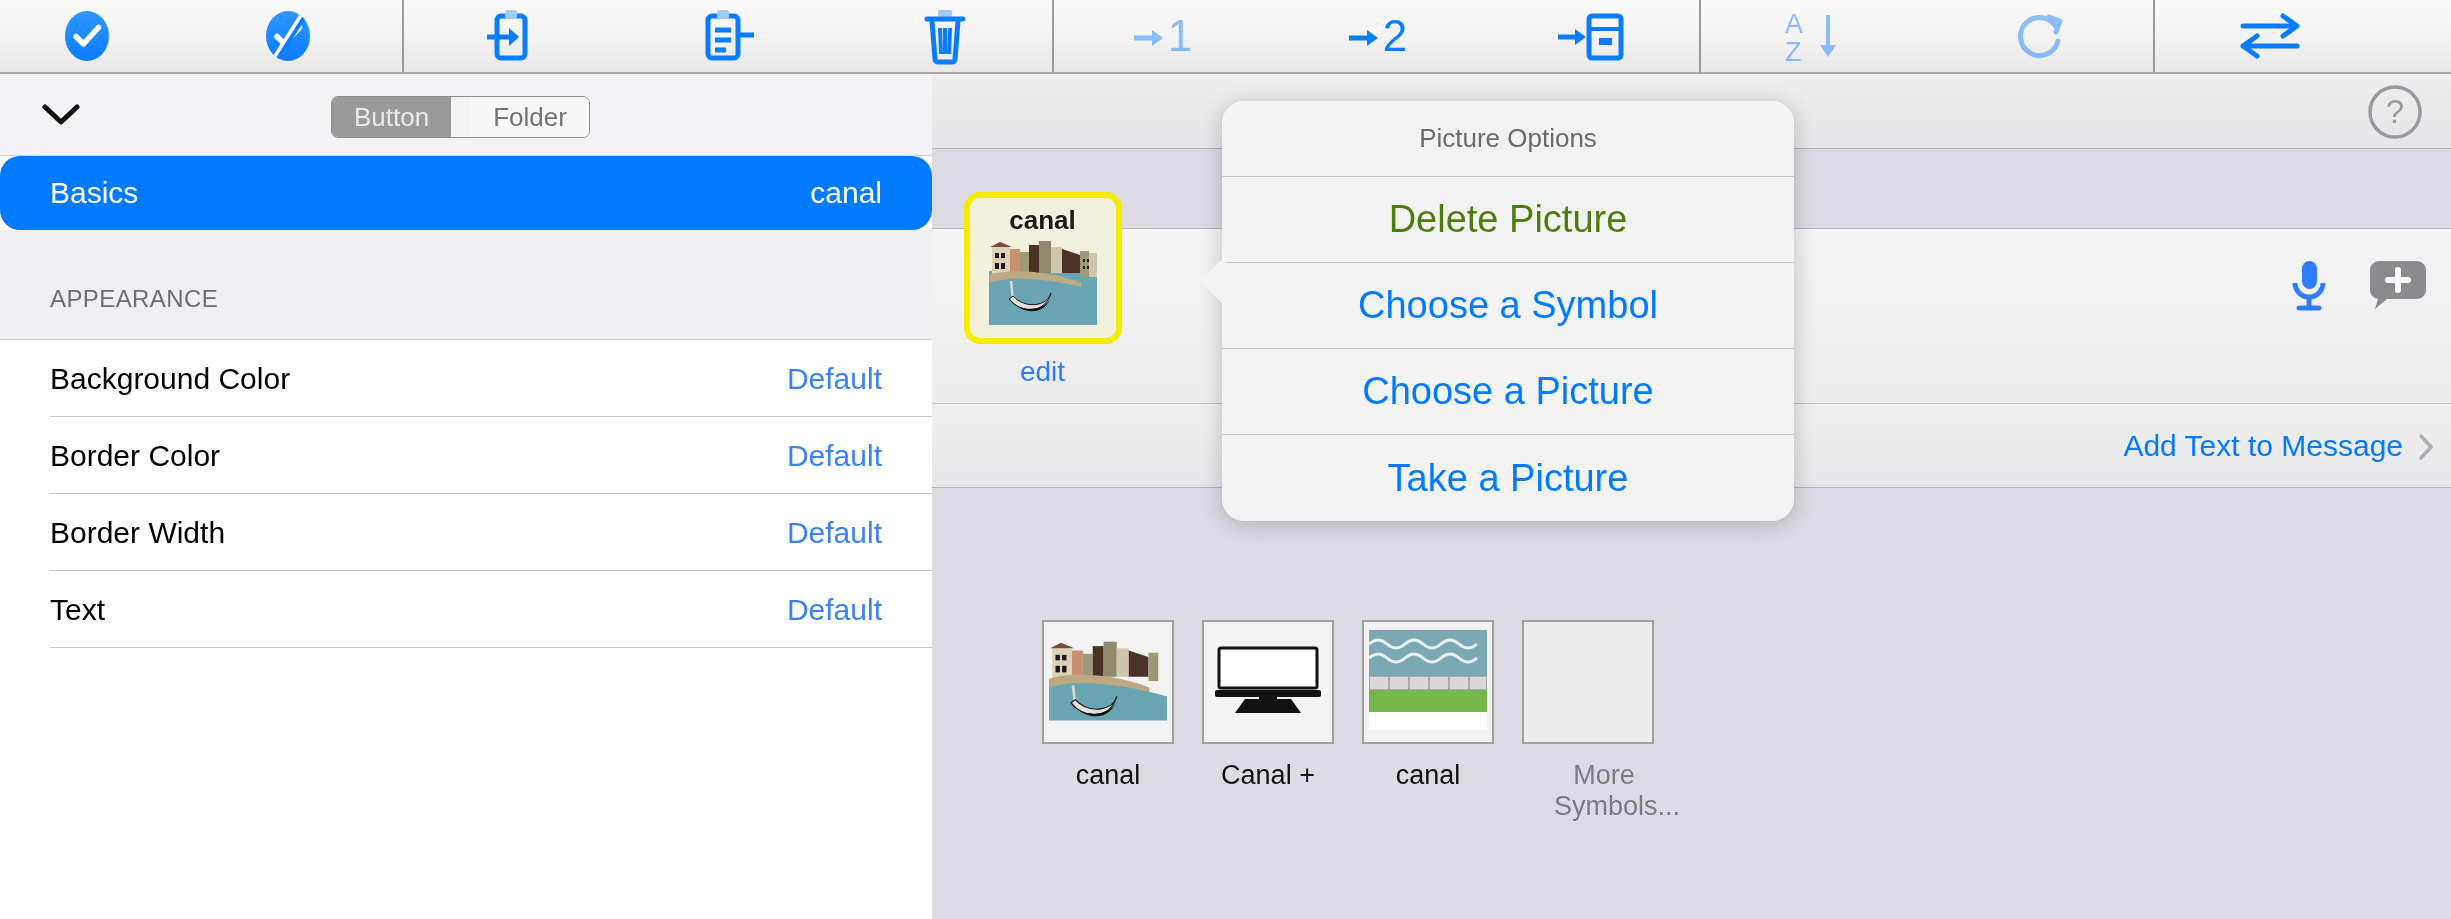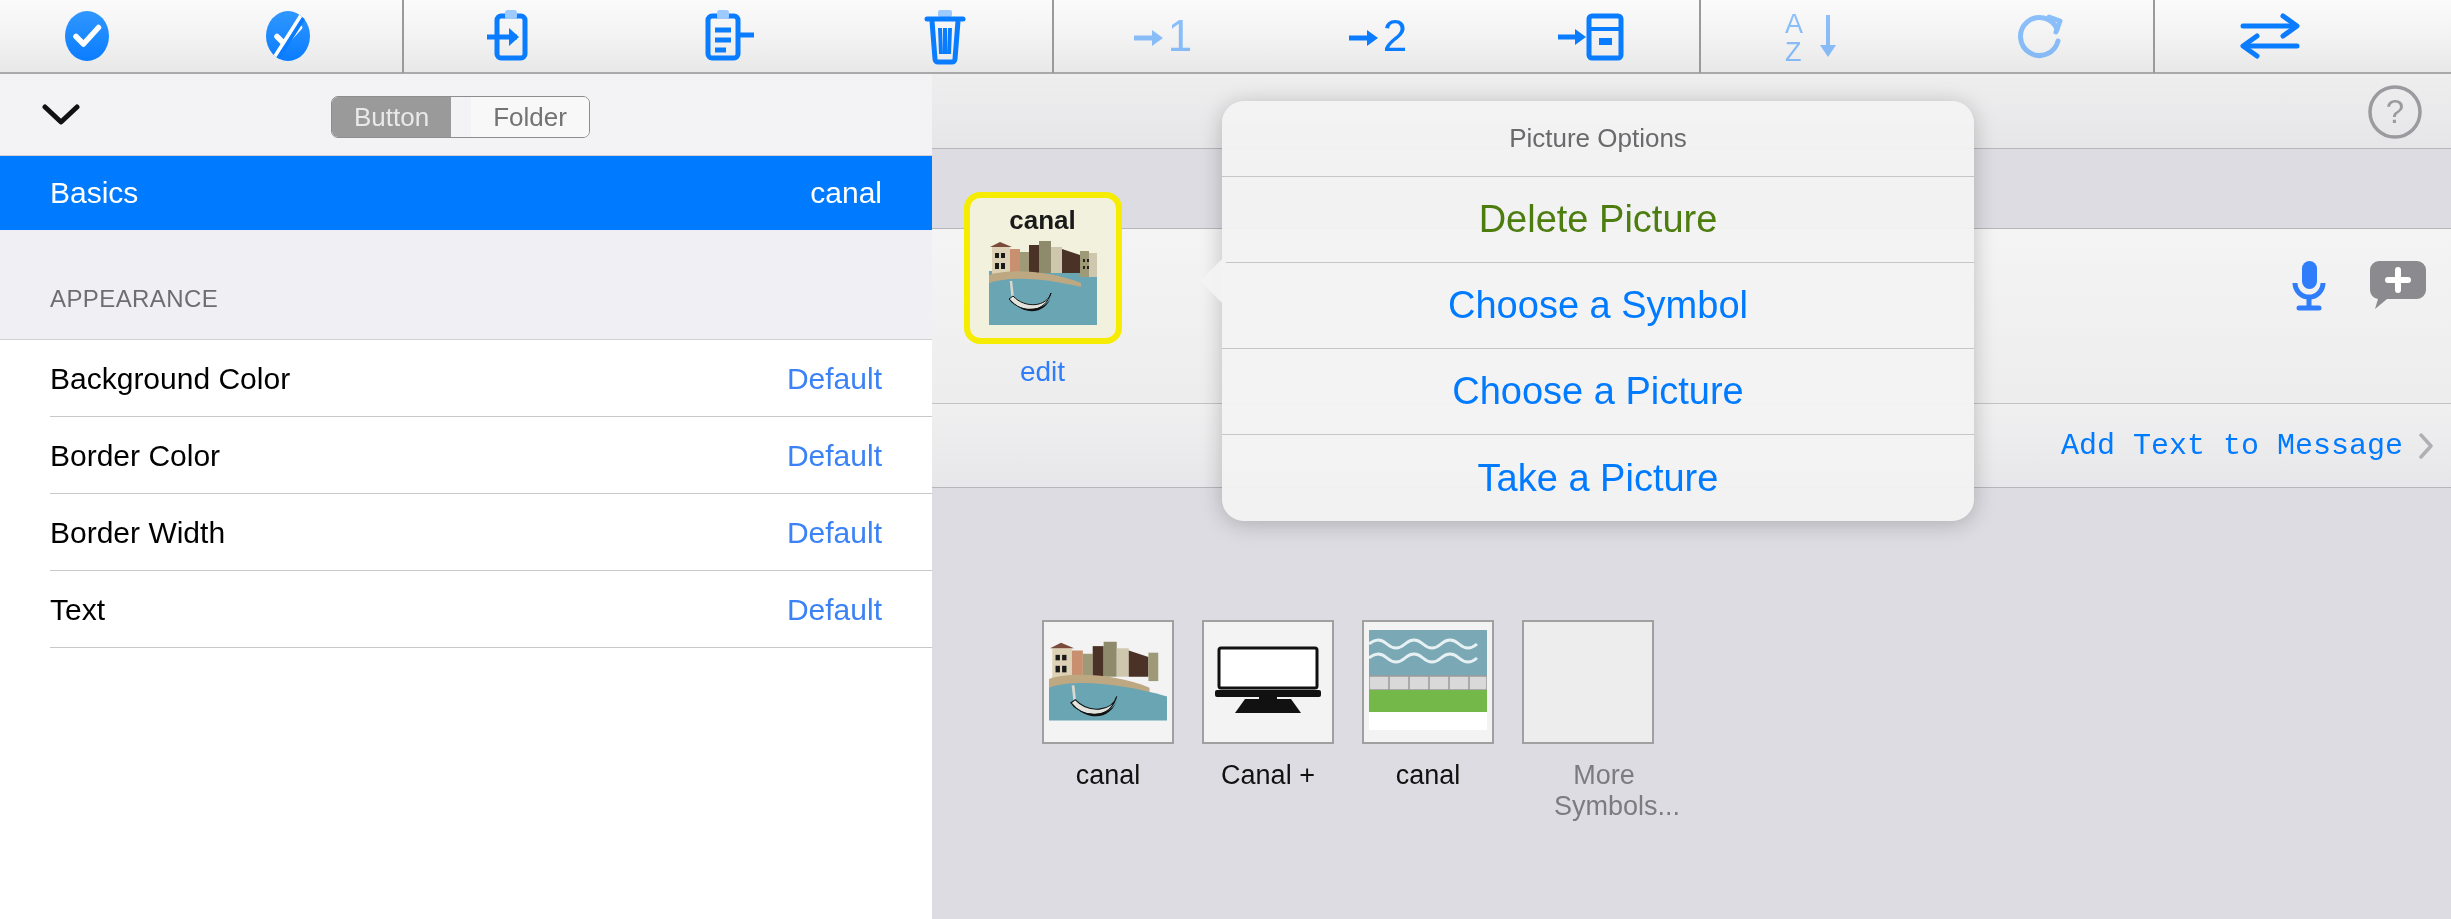--- a/index.html
+++ b/index.html
@@ -66,20 +66,21 @@
     font-size: 26px; padding: 0 22px; cursor: pointer;
   }
   .seg-item.active { background: #9a9a9a; color: #e9e9e9; }
   .seg-item.inactive { background: #f8f8f8; color: #737373; }
 
   .row-selected {
     height: 74px; background: #007aff;
     display: flex; align-items: center; justify-content: space-between;
     padding: 0 50px 0 50px;
     cursor: pointer;
+    border-radius: 20px;
   }
   .row-selected .lbl { color: #fff; font-size: 30px; }
   .row-selected .val { color: #fff; font-size: 30px; }
 
   .section-gap { height: 55px; background: #efeff4; }
   .section-header {
     height: 55px; background: #efeff4;
     display: flex; align-items: flex-start; padding: 0 0 8px 50px;
     border-bottom: 1px solid #d0d0d4;
   }
@@ -130,21 +131,21 @@
 
   .mp-band-4 {
     height: 84px;
     background: linear-gradient(to bottom, #f0f0f1, #e7e7e9);
     border-bottom: 1px solid #b7b7bb;
     display: flex; align-items: center; justify-content: flex-end;
     padding-right: 18px;
   }
   .add-text-link {
     font-size: 30px; color: #007aff; cursor: pointer;
-    display: flex; align-items: center; gap: 16px; font-family: Liberation Mono, monospace;
+    display: flex; align-items: center; gap: 16px;
   }
   .chev-right { width: 14px; height: 26px; }
 
   .mp-band-5 {
     height: 100px; background: #dcdce2;
   }
   .mp-band-6 {
     height: 330px; background: #dcdce2;
   }
 
@@ -187,21 +188,21 @@
     display: flex; align-items: center; justify-content: center;
     overflow: hidden;
   }
   .sym-label { margin-top: 16px; font-size: 27px; color: #111; }
   .sym-label.muted { color: #7b7b80; line-height: 1.15; margin-left: 32px; }
   .sym-box.blank { background: #ededed; }
 
   
   .popover {
     position: absolute; left: 1222px; top: 101px;
-    width: 752px; height: 420px;
+    width: 572px; height: 420px;
     background: rgba(243,243,243,0.96);
     border-radius: 22px;
     box-shadow: 0 3px 22px rgba(0,0,0,0.22);
     overflow: hidden;
     z-index: 40;
   }
   .pop-title {
     height: 76px; display: flex; align-items: center; justify-content: center;
     font-size: 26px; color: #6a6a6d;
     border-bottom: 1px solid #c6c6c9;

